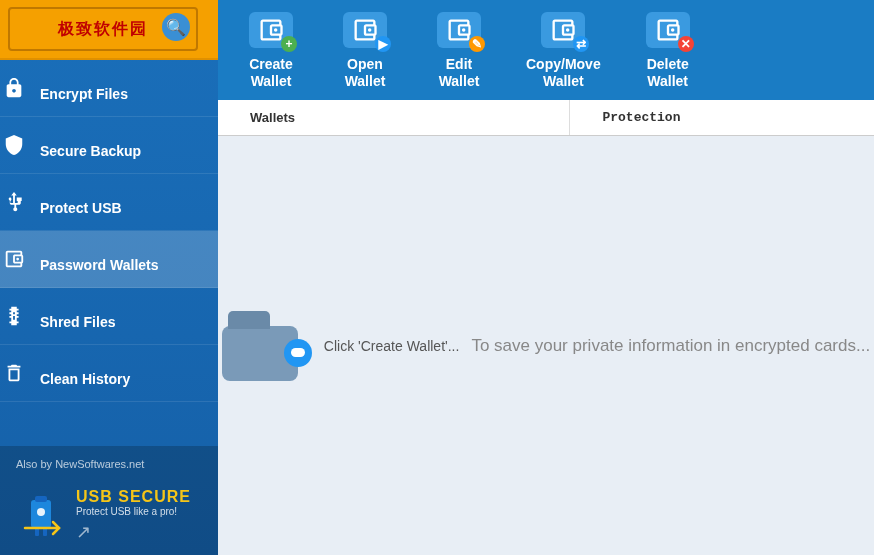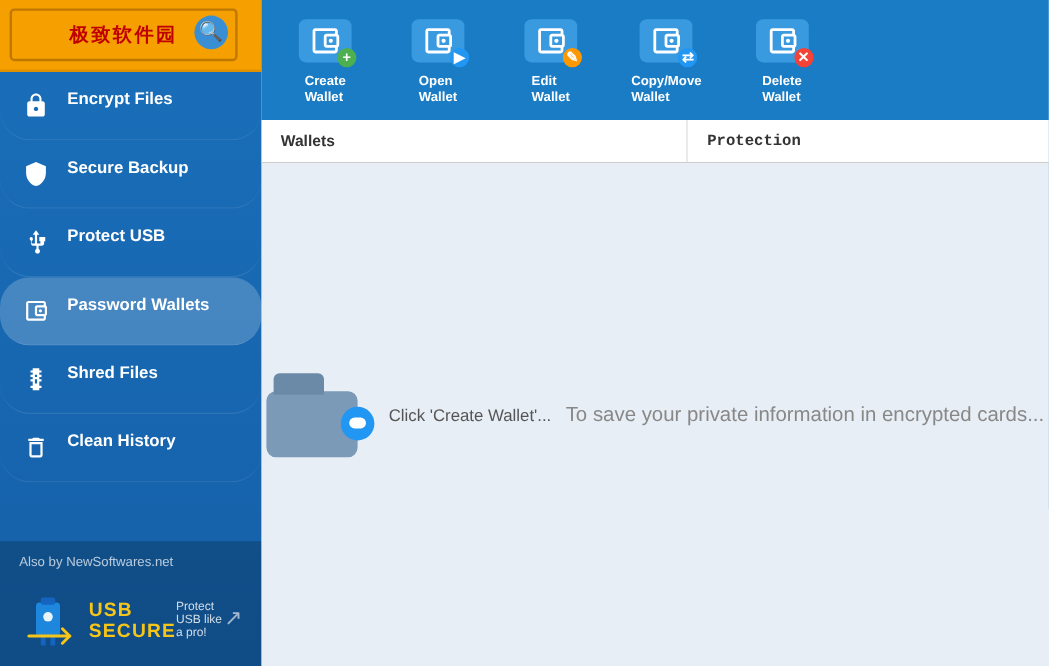--- a/index.html
+++ b/index.html
@@ -53,29 +53,28 @@
       border-radius: 50%;
       display: flex;
       align-items: center;
       justify-content: center;
       color: white;
       font-size: 16px;
     }
 
     .nav-item {
       display: flex;
-      align-items: flex-start;
-      padding: 14px 16px;
+      align-items: flex-end;
+      padding: 14px 0;
       color: white;
       cursor: pointer;
       border-bottom: 1px solid rgba(255,255,255,0.1);
       font-size: 14px;
       font-weight: 600;
       gap: 12px;
-      border-radius: 25px;
     }
 
     .nav-item.active {
       background: rgba(255,255,255,0.2);
     }
 
     .nav-icon {
       width: 28px;
       height: 28px;
       display: flex;
@@ -103,21 +102,21 @@
     }
 
     .footer-brand {
       display: flex;
       align-items: center;
       gap: 10px;
     }
 
     .footer-brand-text {
       display: flex;
-      flex-direction: row;
+      flex-direction: column;
     }
 
     .footer-brand-name {
       color: #f5c518;
       font-size: 16px;
       font-weight: bold;
       letter-spacing: 1px;
     }
 
     .footer-brand-sub {
@@ -168,22 +167,23 @@
     .toolbar-btn .btn-icon {
       width: 44px;
       height: 44px;
       position: relative;
       display: flex;
       align-items: center;
       justify-content: center;
     }
 
     .toolbar-btn .btn-label {
-      font-size: 11px;
+      font-size: 14px;
       font-weight: 600;
+      text-align: center;
       line-height: 1.2;
     }
 
     .wallet-icon-bg {
       background: #3a9ae0;
       border-radius: 6px;
       width: 44px;
       height: 36px;
       display: flex;
       align-items: center;
@@ -217,21 +217,21 @@
     .badge-red { background: #f44336; color: white; }
 
     
     .table-header {
       display: flex;
       background: white;
       border-bottom: 1px solid #ccc;
     }
 
     .table-col {
-      padding: 10px 16px;
+      padding: 10px 32px;
       font-size: 13px;
       color: #333;
       font-weight: 600;
       border-right: 1px solid #ddd;
     }
 
     .table-col:first-child { flex: 1.2; }
     .table-col:nth-child(2) { flex: 1.5; }
     .table-col:last-child { flex: 1; border-right: none; font-family: Liberation Mono, monospace; }
 

